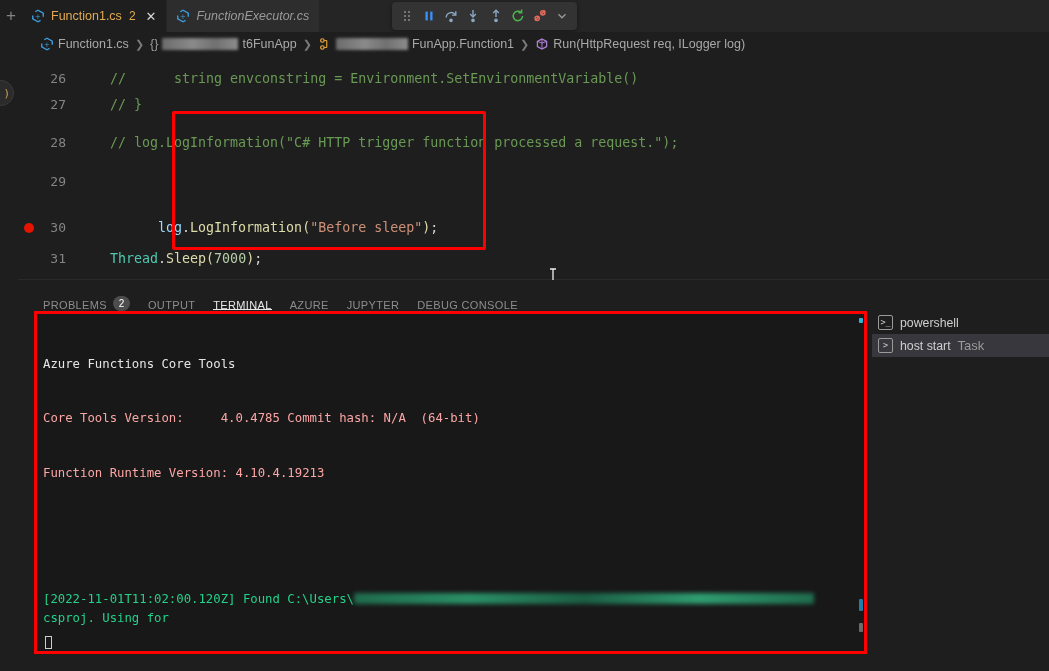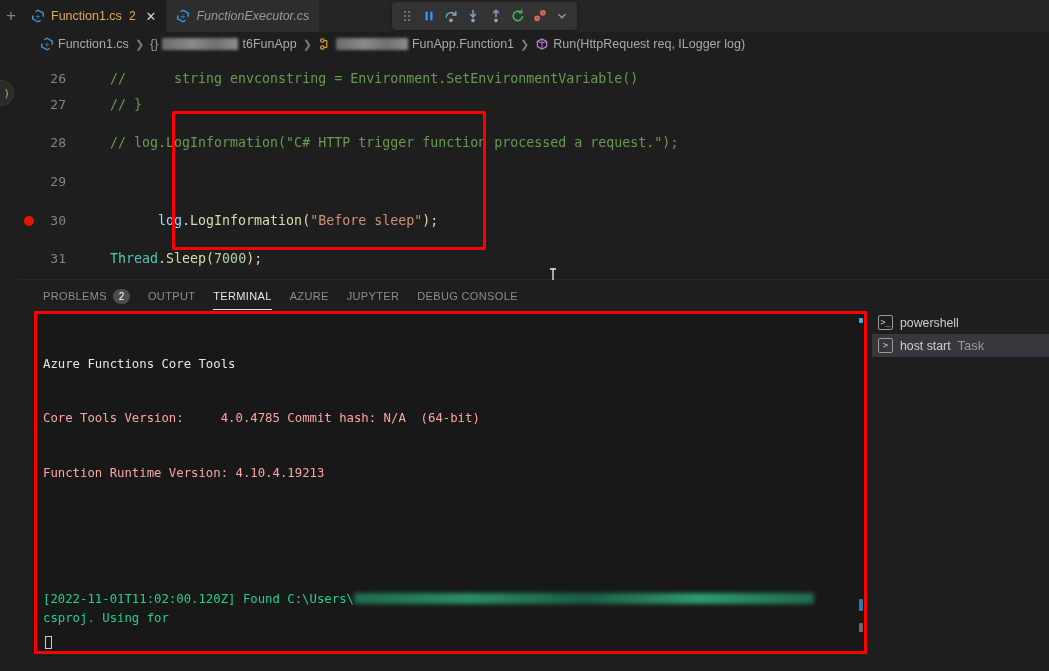--- a/index.html
+++ b/index.html
@@ -115,21 +115,21 @@
   }
 
   
   .panel { position: absolute; left: 0; top: 281px; width: 1049px; height: 390px; background: #1e1e1e; }
   .panel-tabs {
     position: absolute; left: 0; top: 0; width: 1049px; height: 30px;
     display: flex; align-items: center; gap: 0px; padding-left: 34px;
     background: #1e1e1e;
   }
   .ptab {
-    position: relative; display: flex; align-items: center; gap: 6px;
+    position: relative; display: flex; align-items: flex-end; gap: 6px;
     height: 30px; padding: 0 9px; font-size: 11px; letter-spacing: .35px;
     color: #8d8d8d; text-transform: uppercase;
   }
   .ptab.active { color: #e7e7e7; }
   .ptab.active::after {
     content: ""; position: absolute; left: 9px; right: 9px; bottom: 1px; height: 1px; background: #e7e7e7;
   }
   .ptab-badge {
     background: #4d4d4d; color: #fff; border-radius: 9px; min-width: 17px; height: 15px;
     display: inline-flex; align-items: center; justify-content: center;
@@ -318,21 +318,21 @@
       </div>
       <div class="row" style="top:38.6px">
         <span class="gutter-num">28</span>
         <span class="code-text c-comment">// log.LogInformation("C# HTTP trigger function processed a request.");</span>
       </div>
       <div class="row" style="top:57.9px">
         <span class="gutter-num">29</span>
         <span class="code-text"></span>
       </div>
 
-      <div class="row" style="top:78px">
+      <div class="row" style="top:85px">
         <span class="bp-dot"></span>
         <span class="gutter-num">30</span>
         <span class="code-text"><span class="c-var">log</span><span class="c-punct">.</span><span class="c-method">LogInformation</span><span class="c-paren">(</span><span class="c-str">"Before sleep"</span><span class="c-paren">)</span><span class="c-punct">;</span></span>
       </div>
 
       <div class="row" style="top:96.5px">
         <span class="gutter-num">31</span>
         <span class="code-text"><span class="c-type">Thread</span><span class="c-punct">.</span><span class="c-method">Sleep</span><span class="c-paren">(</span><span class="c-num">7000</span><span class="c-paren">)</span><span class="c-punct">;</span></span>
       </div>
 

